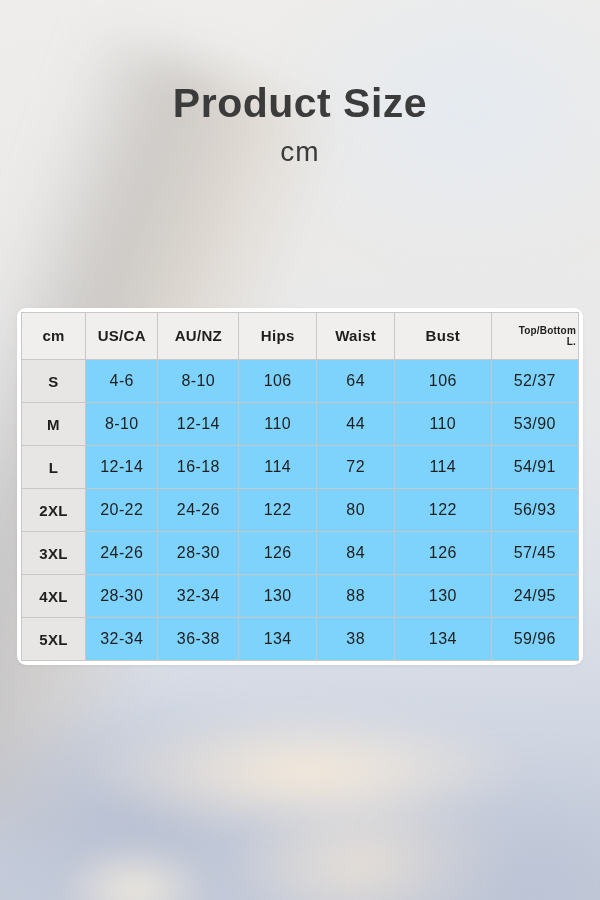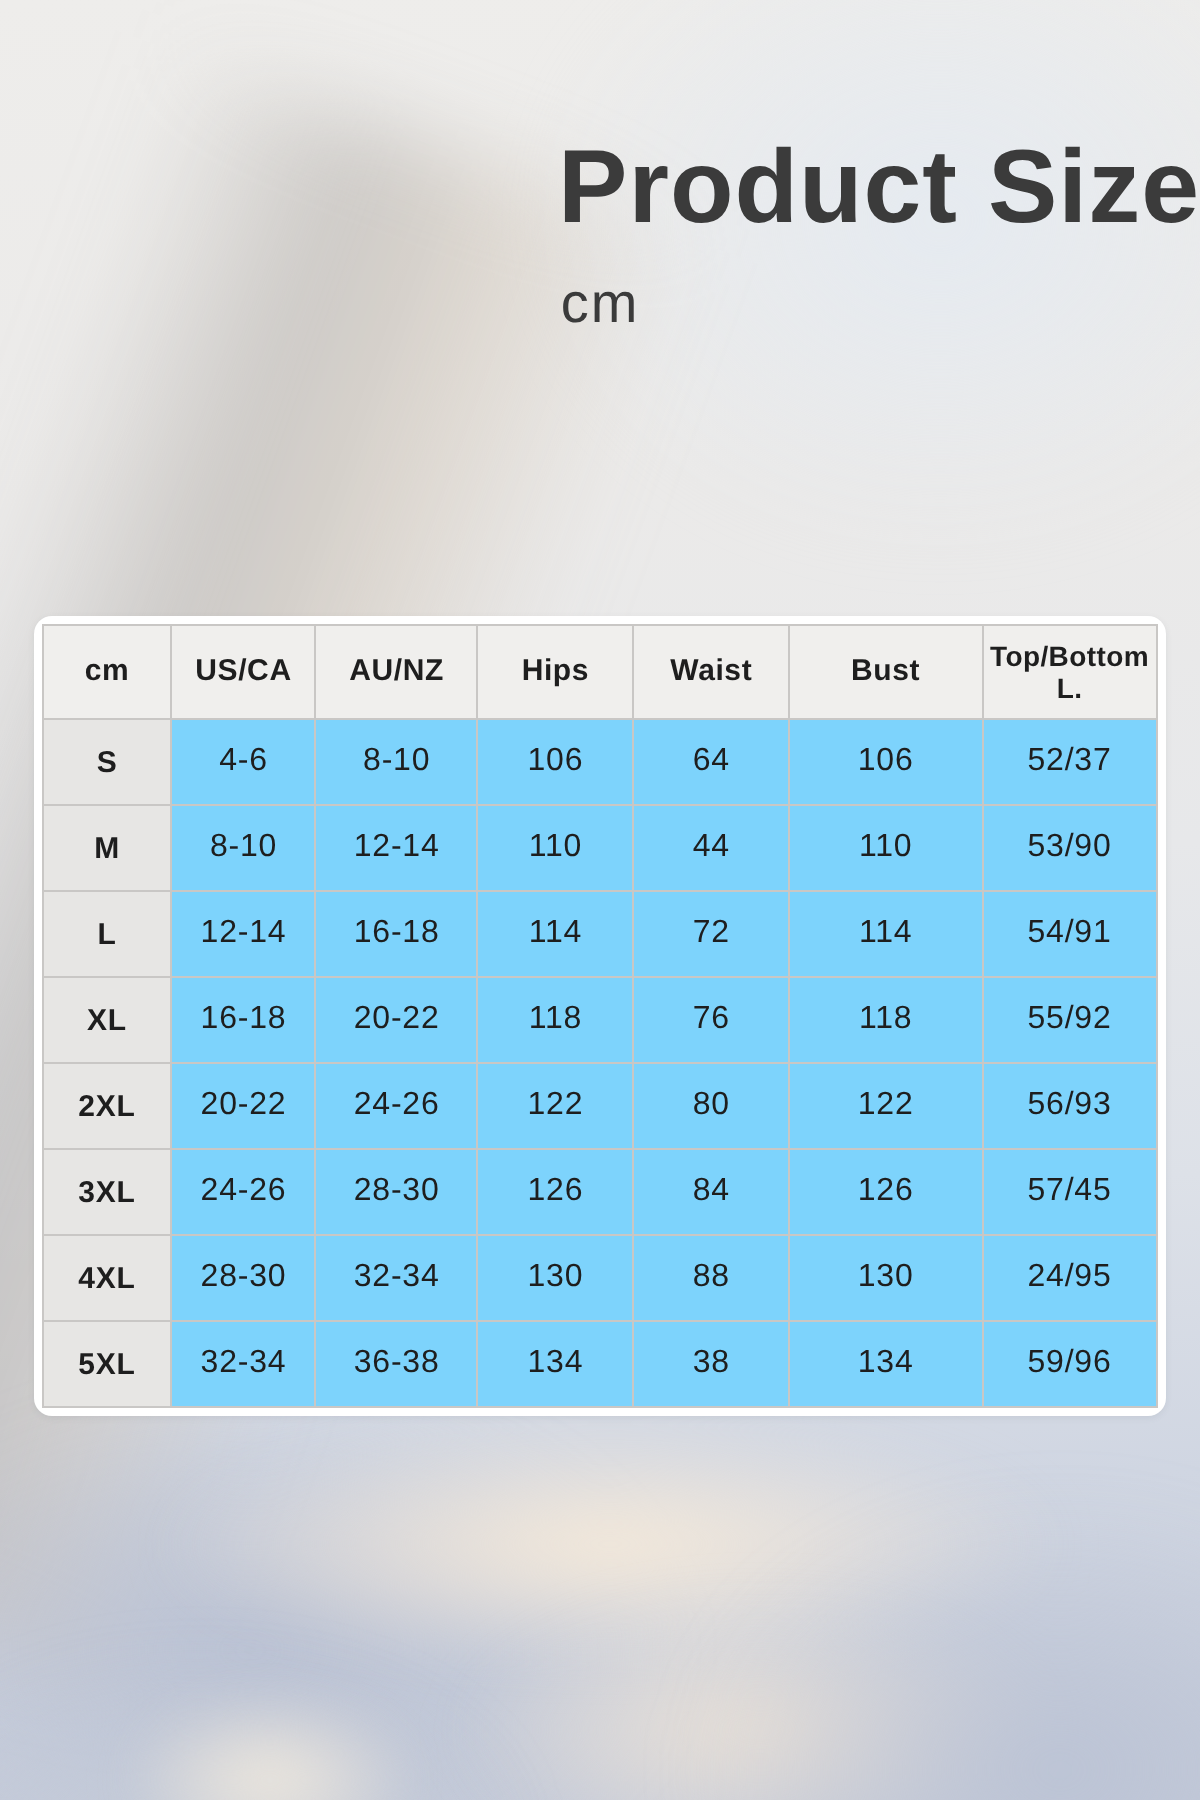--- a/index.html
+++ b/index.html
@@ -60,23 +60,23 @@
     filter: blur(16px);
   }
   .cloud-f {
     top: 845px; left: 60px; width: 150px; height: 90px;
     background: radial-gradient(ellipse at center, rgba(247,238,222,0.85), rgba(247,238,222,0) 70%);
     filter: blur(12px);
   }
 
   
   .page-title {
-    position: absolute; top: 64px; left: 0; width: 100%;
-    text-align: right;
-    font-size: 52px; font-weight: 700; letter-spacing: 0.5px;
+    position: absolute; top: 80px; left: 0; width: 100%;
+    text-align: center;
+    font-size: 41px; font-weight: 700; letter-spacing: 0.5px;
     color: #3b3b3b;
   }
   .page-subtitle {
     position: absolute; top: 136px; left: 0; width: 100%;
     text-align: center;
     font-size: 28px; font-weight: 500; letter-spacing: 1px;
     color: #3b3b3b;
   }
 
   
@@ -103,22 +103,23 @@
   .size-table thead th {
     height: 46px;
     background: #f0efed;
     font-size: 15px;
     font-weight: 700;
     letter-spacing: 0.3px;
     white-space: pre-line;
     line-height: 1.15;
   }
   .size-table thead th.hdr-small {
-    font-size: 14px;
+    font-size: 10px;
     letter-spacing: 0.2px;
+    text-align: right;
   }
   .size-table tbody th.col-size {
     background: #e7e6e4;
     font-size: 15px;
     font-weight: 700;
     letter-spacing: 0.4px;
   }
   .size-table tbody tr { height: 43px; }
   .size-table tbody td {
     background: #7dd3fc;
@@ -188,29 +189,20 @@
           <tr>
             <th class="col-size">L</th>
             <td>12-14</td>
             <td>16-18</td>
             <td>114</td>
             <td>72</td>
             <td>114</td>
             <td>54/91</td>
           </tr>
           <tr>
-            <th class="col-size">XL</th>
-            <td>16-18</td>
-            <td>20-22</td>
-            <td>118</td>
-            <td>76</td>
-            <td>118</td>
-            <td>55/92</td>
-          </tr>
-          <tr>
             <th class="col-size">2XL</th>
             <td>20-22</td>
             <td>24-26</td>
             <td>122</td>
             <td>80</td>
             <td>122</td>
             <td>56/93</td>
           </tr>
           <tr>
             <th class="col-size">3XL</th>

